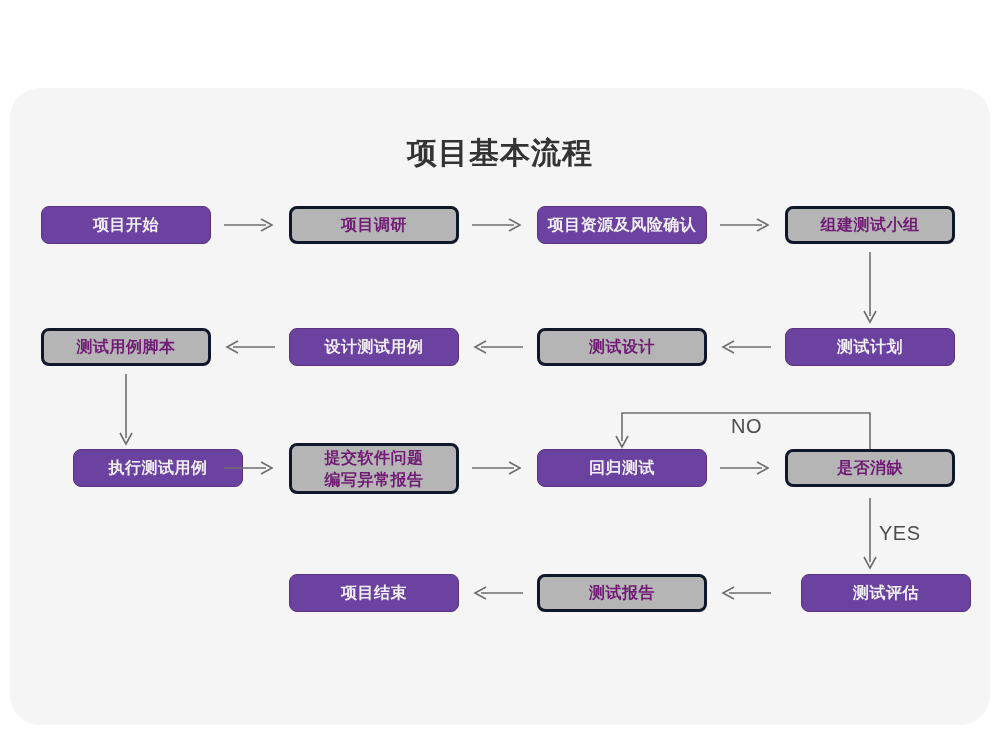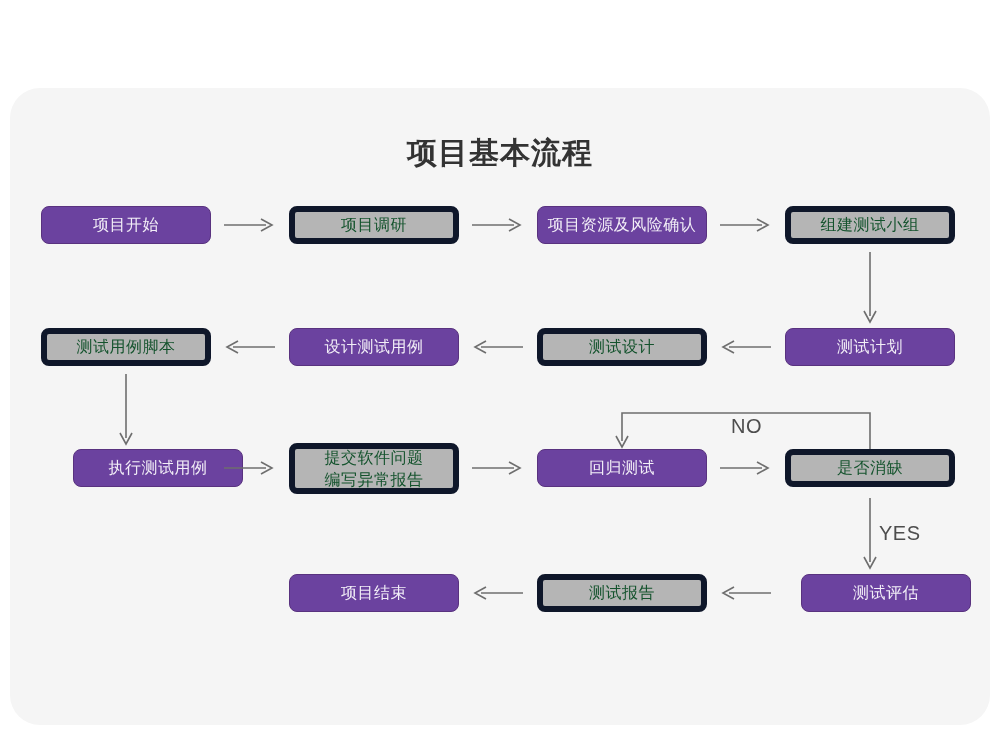--- a/index.html
+++ b/index.html
@@ -46,30 +46,31 @@
     box-sizing: border-box;
     display: flex;
     align-items: center;
     justify-content: center;
     text-align: right;
     border-radius: 8px;
     font-size: 16px;
     line-height: 22px;
     letter-spacing: 0.5px;
     white-space: pre-line;
+    font-weight: bold;
   }
   .node.purple {
     background: #6b429f;
     border: 1px solid #59327f;
     color: #f2eef7;
   }
   .node.gray {
     background: #b5b5b5;
-    border: 6px solid #0f172a;
-    color: #14532d;
+    border: 3px solid #0f172a;
+    color: #701a75;
   }
   
   .conn {
     position: absolute;
   }
   .conn svg {
     display: block;
     overflow: visible;
   }
   .loop-label {

